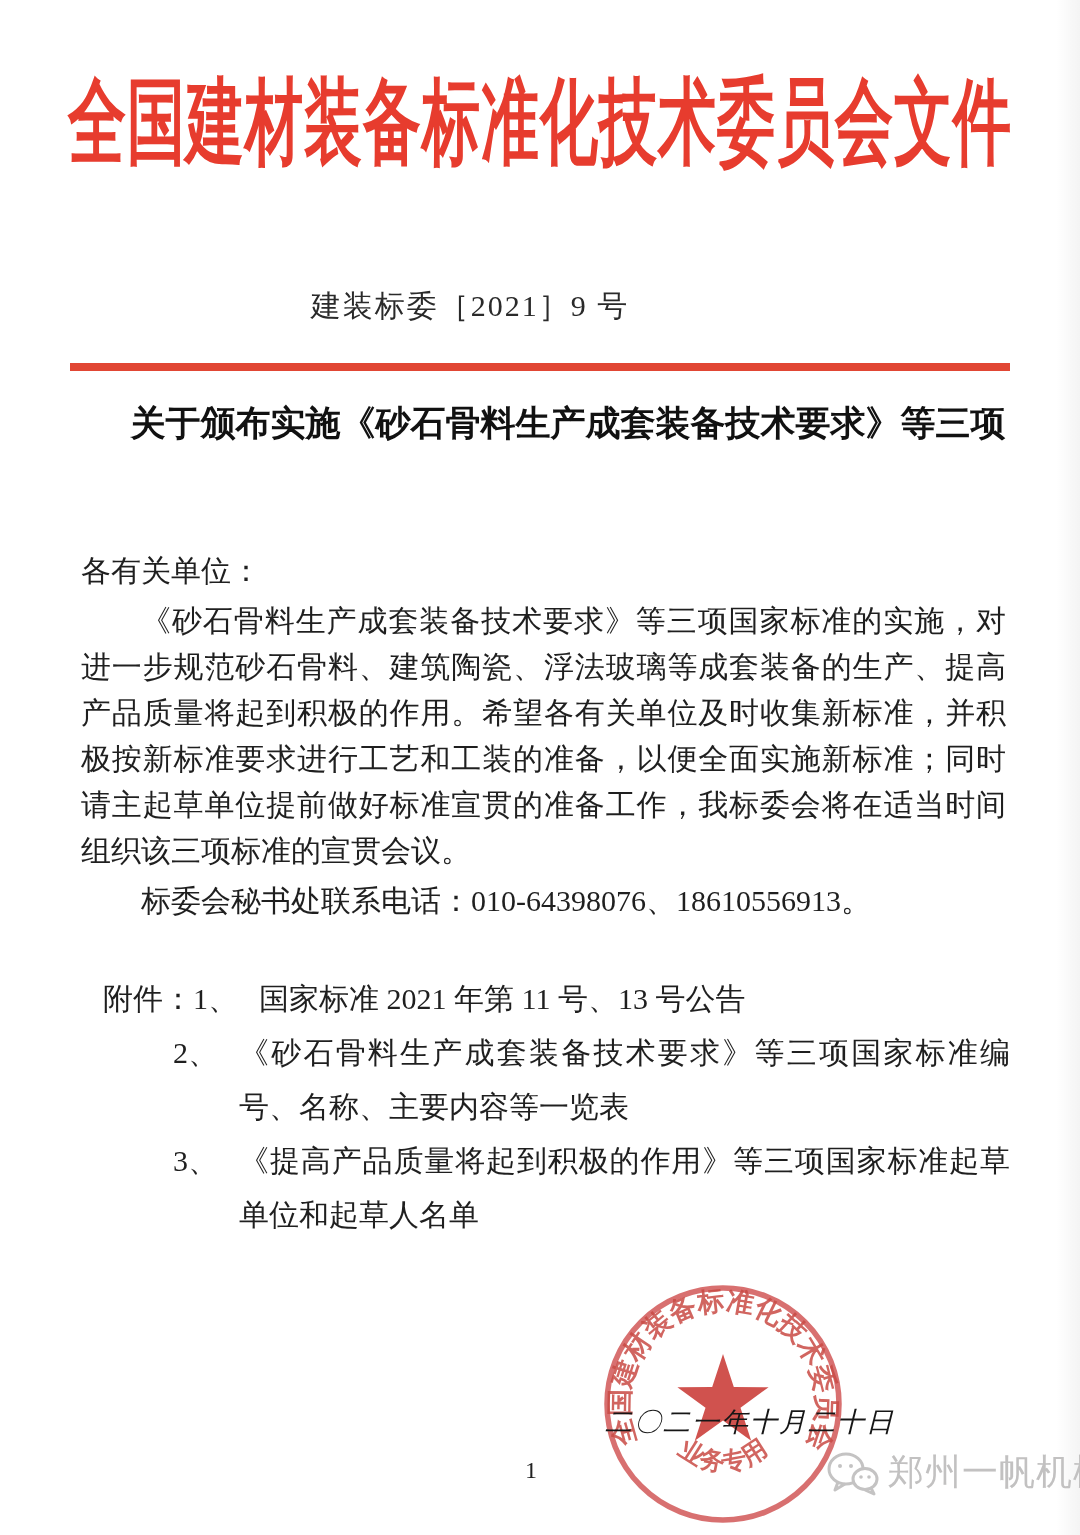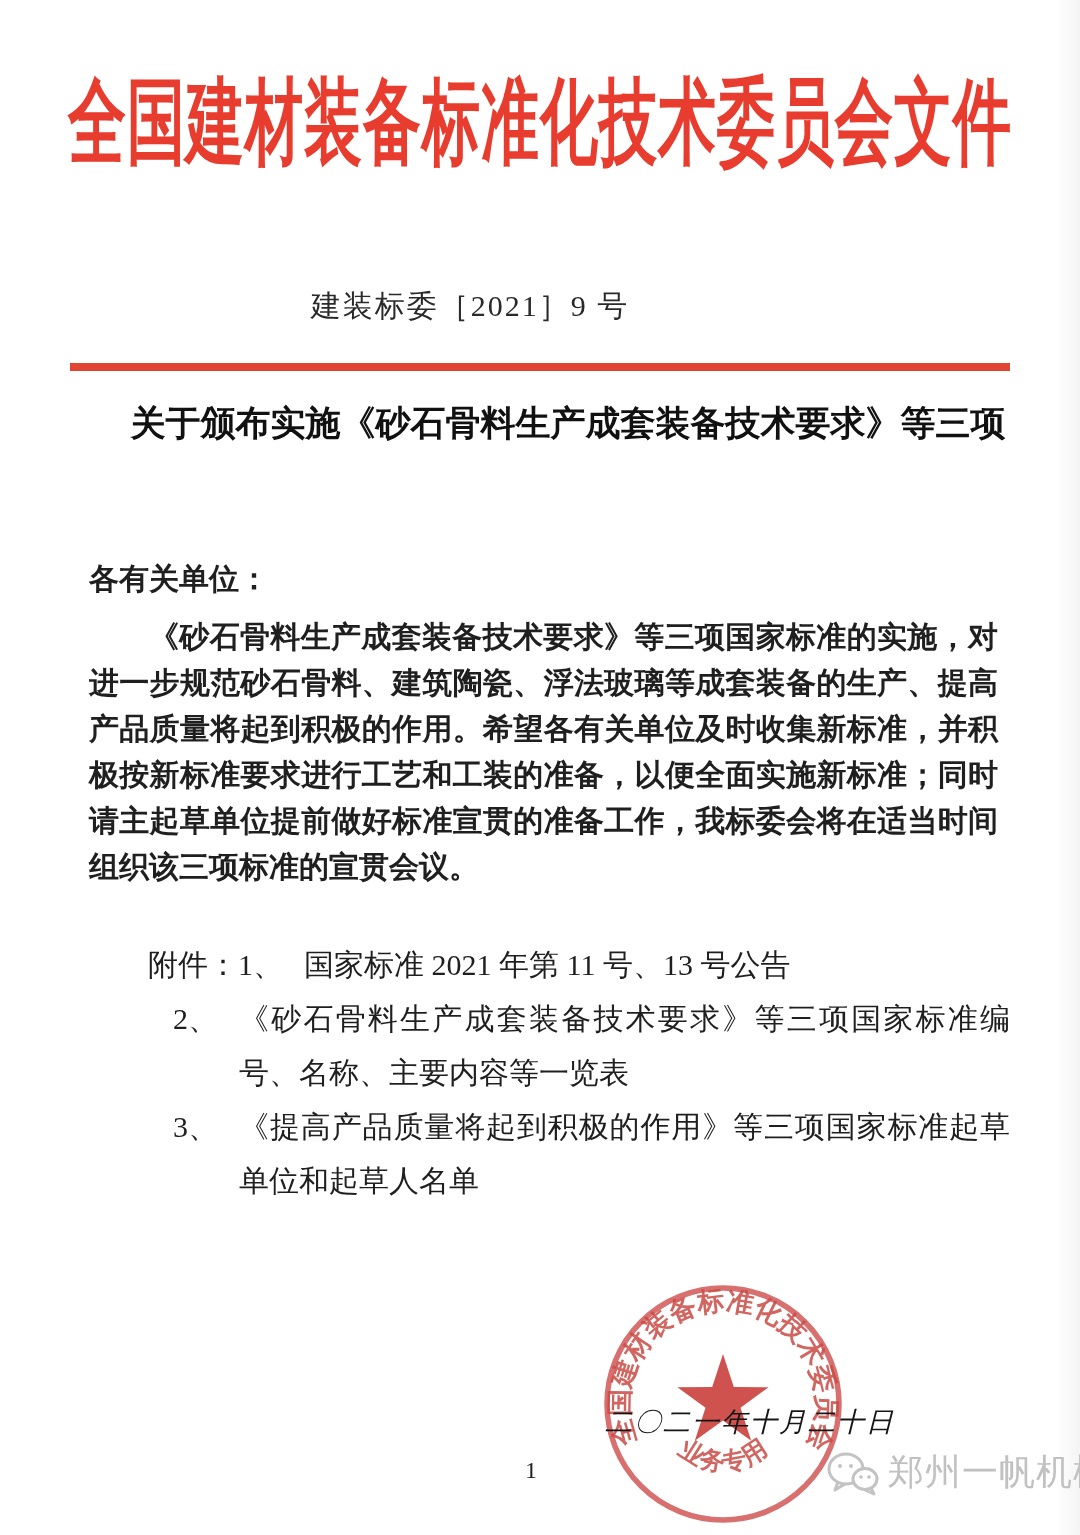--- a/index.html
+++ b/index.html
@@ -47,30 +47,30 @@
     font-size:35px;line-height:50px;
     color:#111;
     padding-left:28px;
   }
   .body-block{
     position:absolute;top:544px;left:77px;width:933px;
     font-size:30px;line-height:46px;
     text-align:justify;
     z-index:1;
   }
-  .body-block p{margin:12px;font-weight:bold;}
+  .body-block p{margin:4px;}
   .para{text-indent:2em;}
   .attachments{
     margin-top:48px;
     margin-left:26px;
     line-height:54px;
   }
   .att-row{display:flex;align-items:flex-start;}
   .att-row.indent{margin-left:70px;}
-  .att-label{flex:0 0 auto;margin-left:45px;}
+  .att-label{flex:0 0 auto;}
   .att-no{flex:0 0 66px;}
   .att-text{flex:1 1 auto;text-align:justify;}
   .seal-svg{
     position:absolute;left:575px;top:1255px;
     width:300px;height:300px;
     z-index:2;
     pointer-events:none;
   }
   .seal-ring-text{
     font-family:"Liberation Serif","DejaVu Serif",serif;
@@ -118,20 +118,21 @@
 
   <div class="red-divider"></div>
 
   <div class="notice-title">
     <div>关于颁布实施《砂石骨料生产成套装备技术要求》等三项</div>
   </div>
 
   <div class="body-block">
     <p class="salutation">各有关单位：</p>
     <p class="para">《砂石骨料生产成套装备技术要求》等三项国家标准的实施，对进一步规范砂石骨料、建筑陶瓷、浮法玻璃等成套装备的生产、提高产品质量将起到积极的作用。希望各有关单位及时收集新标准，并积极按新标准要求进行工艺和工装的准备，以便全面实施新标准；同时请主起草单位提前做好标准宣贯的准备工作，我标委会将在适当时间组织该三项标准的宣贯会议。</p>
+    <p class="para">标委会秘书处联系电话：010-64398076、18610556913。</p>
 
     <div class="attachments">
       <div class="att-row">
         <span class="att-label">附件：</span>
         <span class="att-no">1、</span>
         <span class="att-text">国家标准 2021 年第 11 号、13 号公告</span>
       </div>
       <div class="att-row indent">
         <span class="att-no">2、</span>
         <span class="att-text">《砂石骨料生产成套装备技术要求》等三项国家标准编号、名称、主要内容等一览表</span>

